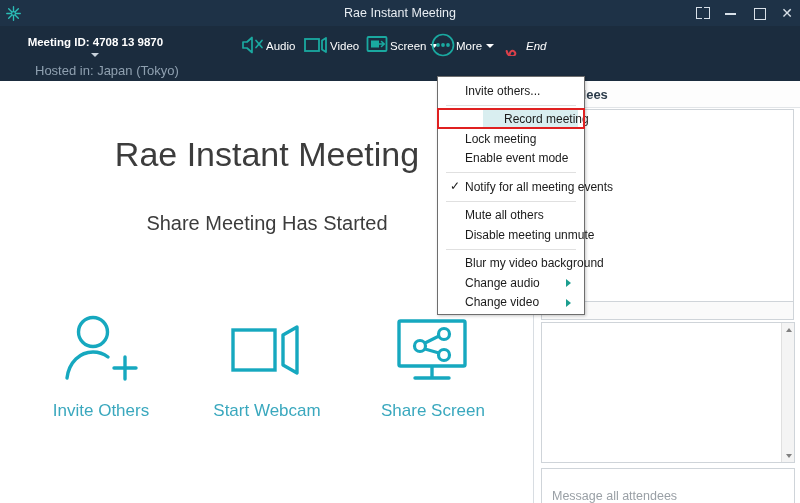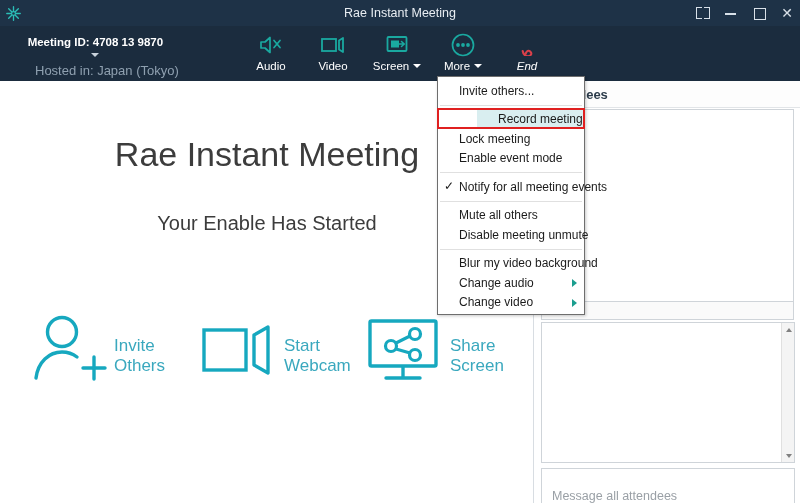--- a/index.html
+++ b/index.html
@@ -108,21 +108,21 @@
   }
 
   .tb-items {
     position: absolute; left: 240px; top: 0;
     height: 55px;
     display: flex; align-items: flex-start;
   }
   .tb-item {
     width: 62px;
     padding-top: 6px;
-    display: flex; flex-direction: column; align-items: center;
+    display: flex; flex-direction: row; align-items: center;
     cursor: pointer;
     position: relative;
     text-align: center;
   }
   .tb-item.wide { width: 66px; }
   .tb-icon {
     height: 26px;
     display: flex; align-items: center; justify-content: center;
   }
   .tb-label {
@@ -157,21 +157,21 @@
     font-size: 20px;
   }
   .actions {
     position: absolute; left: 0; top: 230px;
     width: 534px;
     display: flex; justify-content: space-around; align-items: flex-start;
     padding: 0 18px;
   }
   .action {
     width: 150px;
-    display: flex; flex-direction: row; align-items: center;
+    display: flex; flex-direction: column; align-items: center;
     cursor: pointer;
   }
   .action-icon { height: 80px; display: flex; align-items: center; justify-content: center; }
   .action-label {
     margin-top: 10px;
     color: #3aa8be;
     font-size: 17px;
   }
 
   
@@ -256,21 +256,21 @@
   .msg-input::placeholder { color: #9aa0a6; }
 
   
   .menu {
     position: absolute; left: 437px; top: 76px;
     width: 148px; height: 239px;
     background: #ffffff;
     border: 1px solid #6e6e6e;
     box-shadow: 1px 1px 3px rgba(0,0,0,0.22);
     z-index: 50;
-    padding: 4px 0;
+    padding: 4px 6px;
   }
   .menu-item {
     height: 19.5px;
     display: flex; align-items: center;
     padding-left: 21px;
     font-size: 12px;
     color: #1b1b1b;
     cursor: pointer;
     position: relative;
     white-space: nowrap;
@@ -402,21 +402,21 @@
           </svg>
         </div>
         <div class="tb-label">End</div>
       </div>
 
     </div>
   </div>
 
   <div class="main-area">
     <div class="main-title">Rae Instant Meeting</div>
-    <div class="main-sub">Your Enable Has Started</div>
+    <div class="main-sub">Share Meeting Has Started</div>
 
     <div class="actions">
 
       <div class="action">
         <div class="action-icon">
           <svg width="88" height="78" viewBox="0 0 88 78">
             <circle cx="36" cy="20" r="14.5" fill="none" stroke="#16a8bf" stroke-width="3.4"></circle>
             <path d="M10 66 c2 -16 13 -26 26 -26 c6 0 11 2 15 5" fill="none" stroke="#16a8bf" stroke-width="3.4" stroke-linecap="round"></path>
             <g stroke="#16a8bf" stroke-width="3.4" stroke-linecap="round">
               <line x1="57" y1="56" x2="79" y2="56"></line>

